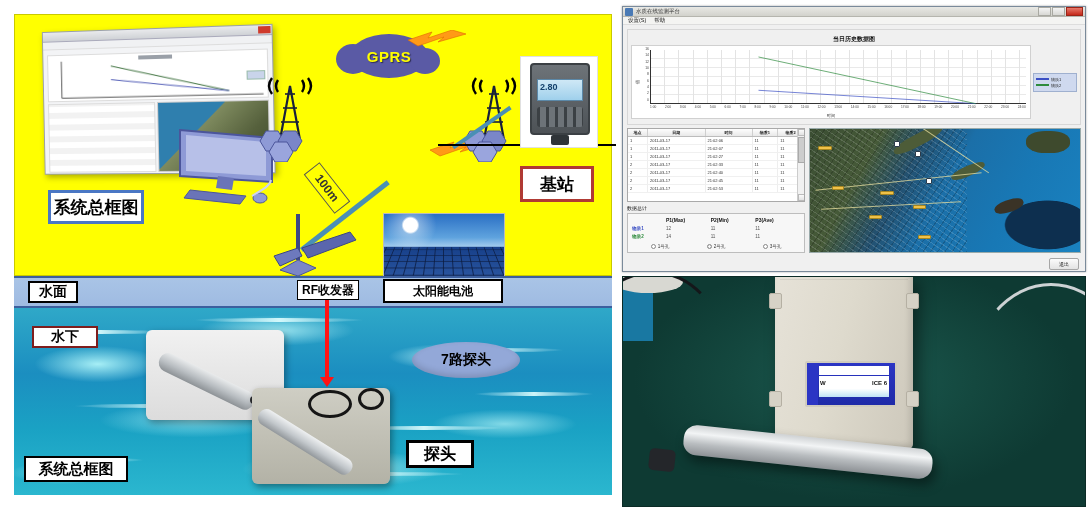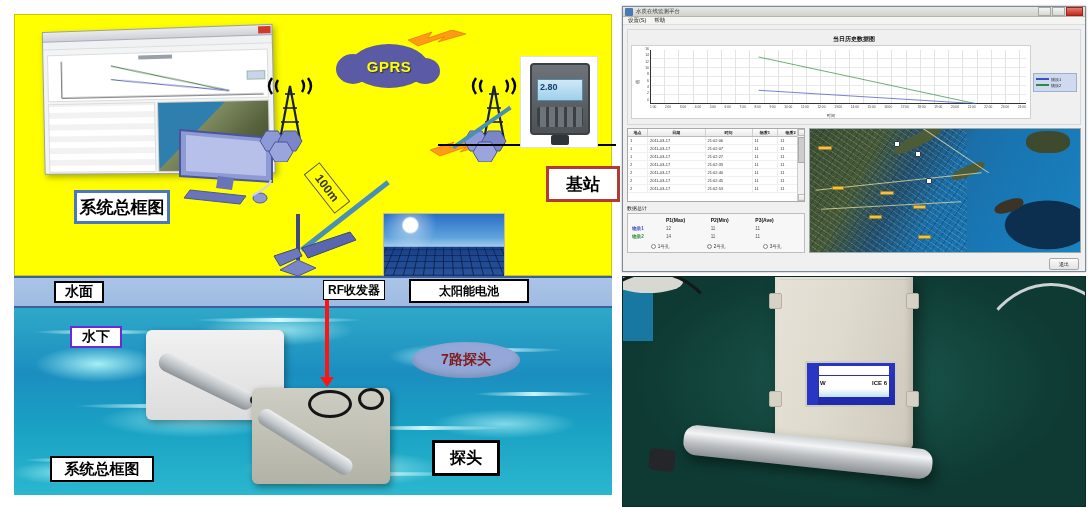--- a/index.html
+++ b/index.html
@@ -34,46 +34,46 @@
       radial-gradient(ellipse 70px 16px at 8% 88%, rgba(190,250,255,.6), rgba(190,250,255,0) 72%),
       linear-gradient(180deg,#2fa8c8 0%, #1b8ec0 35%, #1aa2c4 65%, #2bb7cf 100%);
     overflow:hidden;
   }
   .wave-streak{ position:absolute; height:4px; border-radius:50%;
     background:linear-gradient(90deg, rgba(255,255,255,0), rgba(225,255,255,.9), rgba(255,255,255,0)); }
 
   
   .lbl-box {
     position:absolute; background:#fff; display:flex; align-items:center; justify-content:center;
-    font-weight:bold; color:#000; white-space:nowrap;margin-left:26px;
+    font-weight:bold; color:#000; white-space:nowrap;
   }
   #label-control-center { left:48px; top:190px; width:96px; height:34px;
     border:3px solid #4a77c4; font-size:17px; }
   #label-base-station { left:520px; top:166px; width:74px; height:36px;
     border:3px solid #b03a34; font-size:17px; }
   #label-water-surface { left:28px; top:281px; width:50px; height:22px; border:2px solid #000; font-size:14px; }
-  #label-underwater { left:44px; top:326px; width:52px; height:22px; border:2px solid #6d28d9; font-size:14px; }
+  #label-underwater { left:32px; top:326px; width:66px; height:22px; border:2px solid #7f1d1d; font-size:14px; }
   #label-rf { left:297px; top:280px; width:62px; height:20px; border:1px solid #000; font-size:12px; }
   #label-solar { left:383px; top:279px; width:120px; height:24px; border:2px solid #000; font-size:12px; }
-  #label-probe { left:406px; top:440px; width:68px; height:36px; border:3px solid #000; font-size:16px; }
+  #label-probe { left:406px; top:440px; width:68px; height:28px; border:3px solid #000; font-size:16px; }
   #label-system-diagram { left:24px; top:456px; width:104px; height:26px; border:2px solid #000; font-size:15px; }
 
   .ellipse-label {
     position:absolute; left:412px; top:342px; width:108px; height:36px;
     background:#93a8d8; border-radius:50%;
     display:flex; align-items:center; justify-content:center;
-    color:#7f1d1d; font-weight:bold; font-size:14px;
+    color:#000000; font-weight:bold; font-size:14px;
     box-shadow: inset 0 -3px 6px rgba(0,0,0,.15);
   }
 
   
   .cloud { position:absolute; background:#5a5aa5; border-radius:50%;
     display:flex; align-items:center; justify-content:center; }
   .cloud::before, .cloud::after{ content:""; position:absolute; background:#5a5aa5; border-radius:50%; }
-  #cloud-gprs { left:350px; top:44px; width:78px; height:44px; }
+  #cloud-gprs { left:350px; top:34px; width:78px; height:44px; }
   #cloud-gprs::before{ left:-14px; top:10px; width:34px; height:30px; }
   #cloud-gprs::after{ right:-12px; top:14px; width:30px; height:26px; }
   #cloud-zigbee { left:372px; top:125px; width:80px; height:42px; }
   #cloud-zigbee::before{ left:-14px; top:10px; width:32px; height:28px; }
   #cloud-zigbee::after{ right:-14px; top:12px; width:32px; height:28px; }
   .cloud-text { position:relative; z-index:3; color:#ffff00; font-weight:bold; font-size:15px;
     text-shadow: 1px 1px 1px rgba(0,0,0,.5); letter-spacing:.5px; }
 
   
   .bolt { position:absolute; width:58px; height:18px; }

